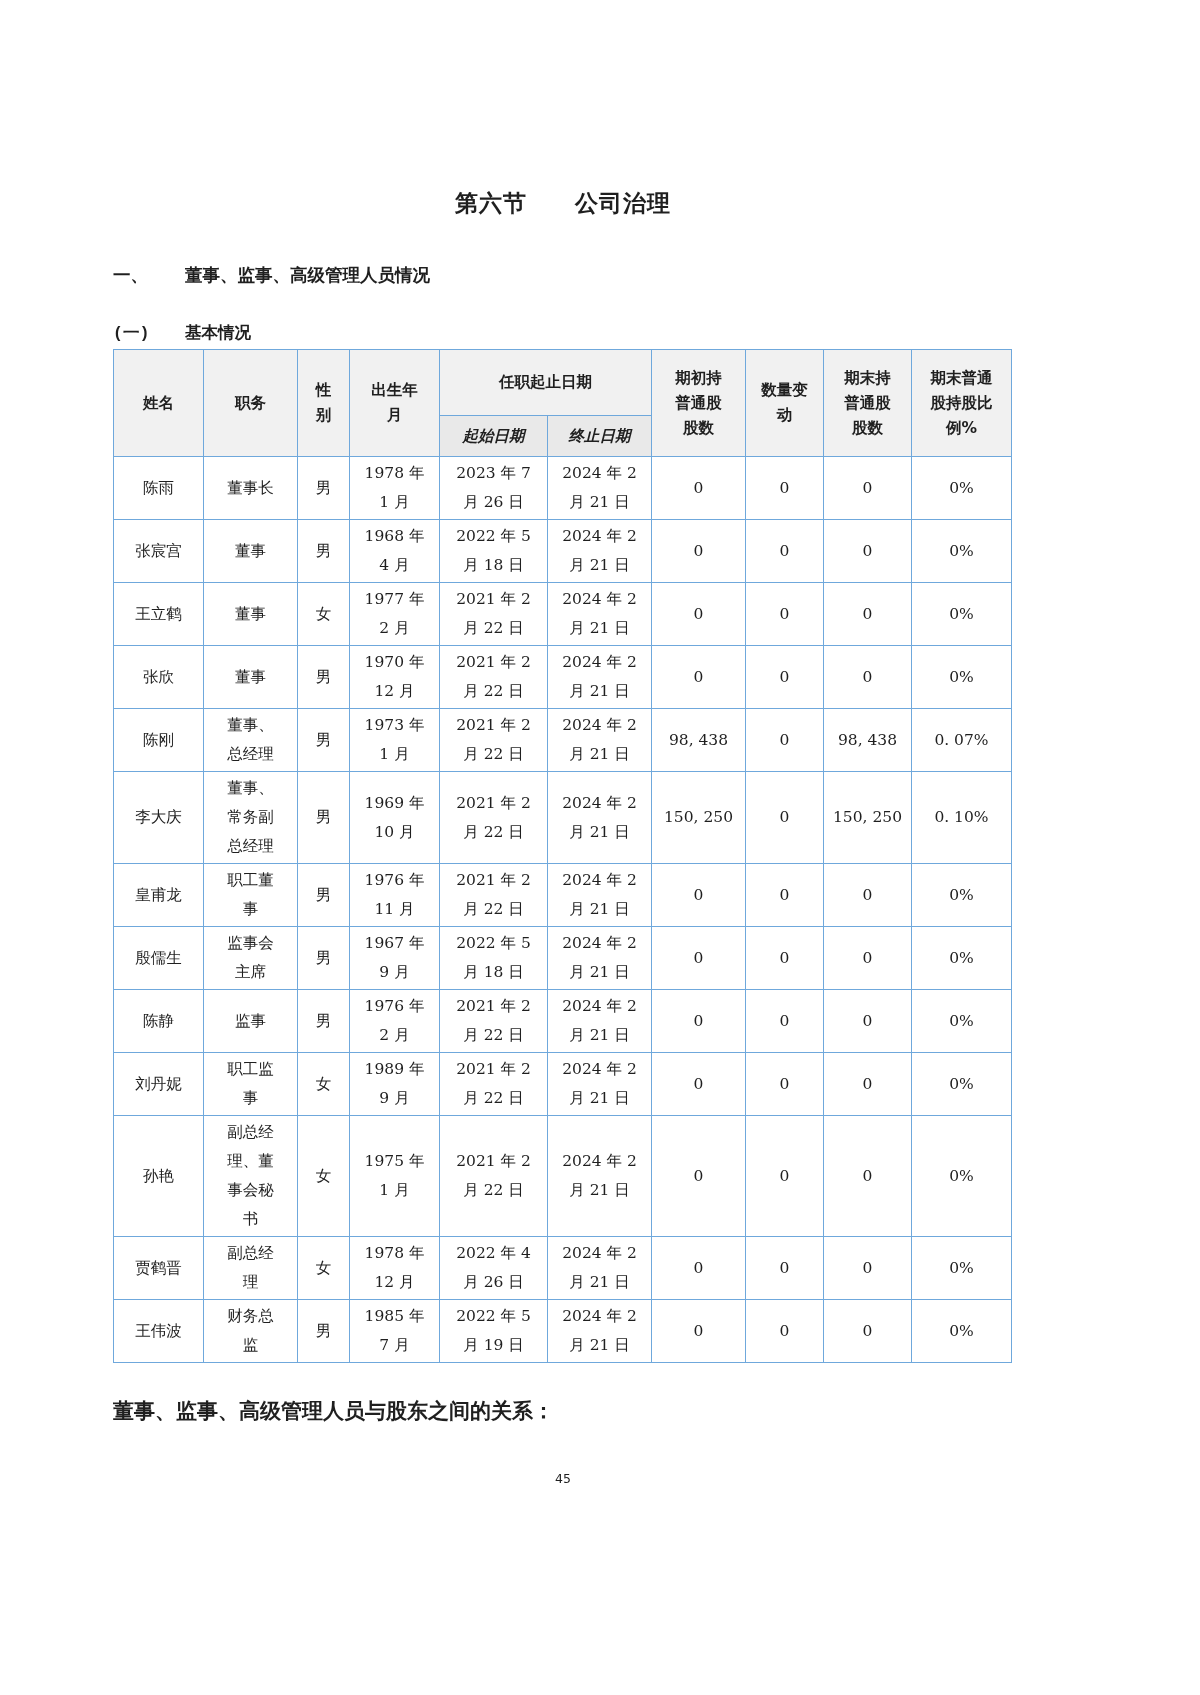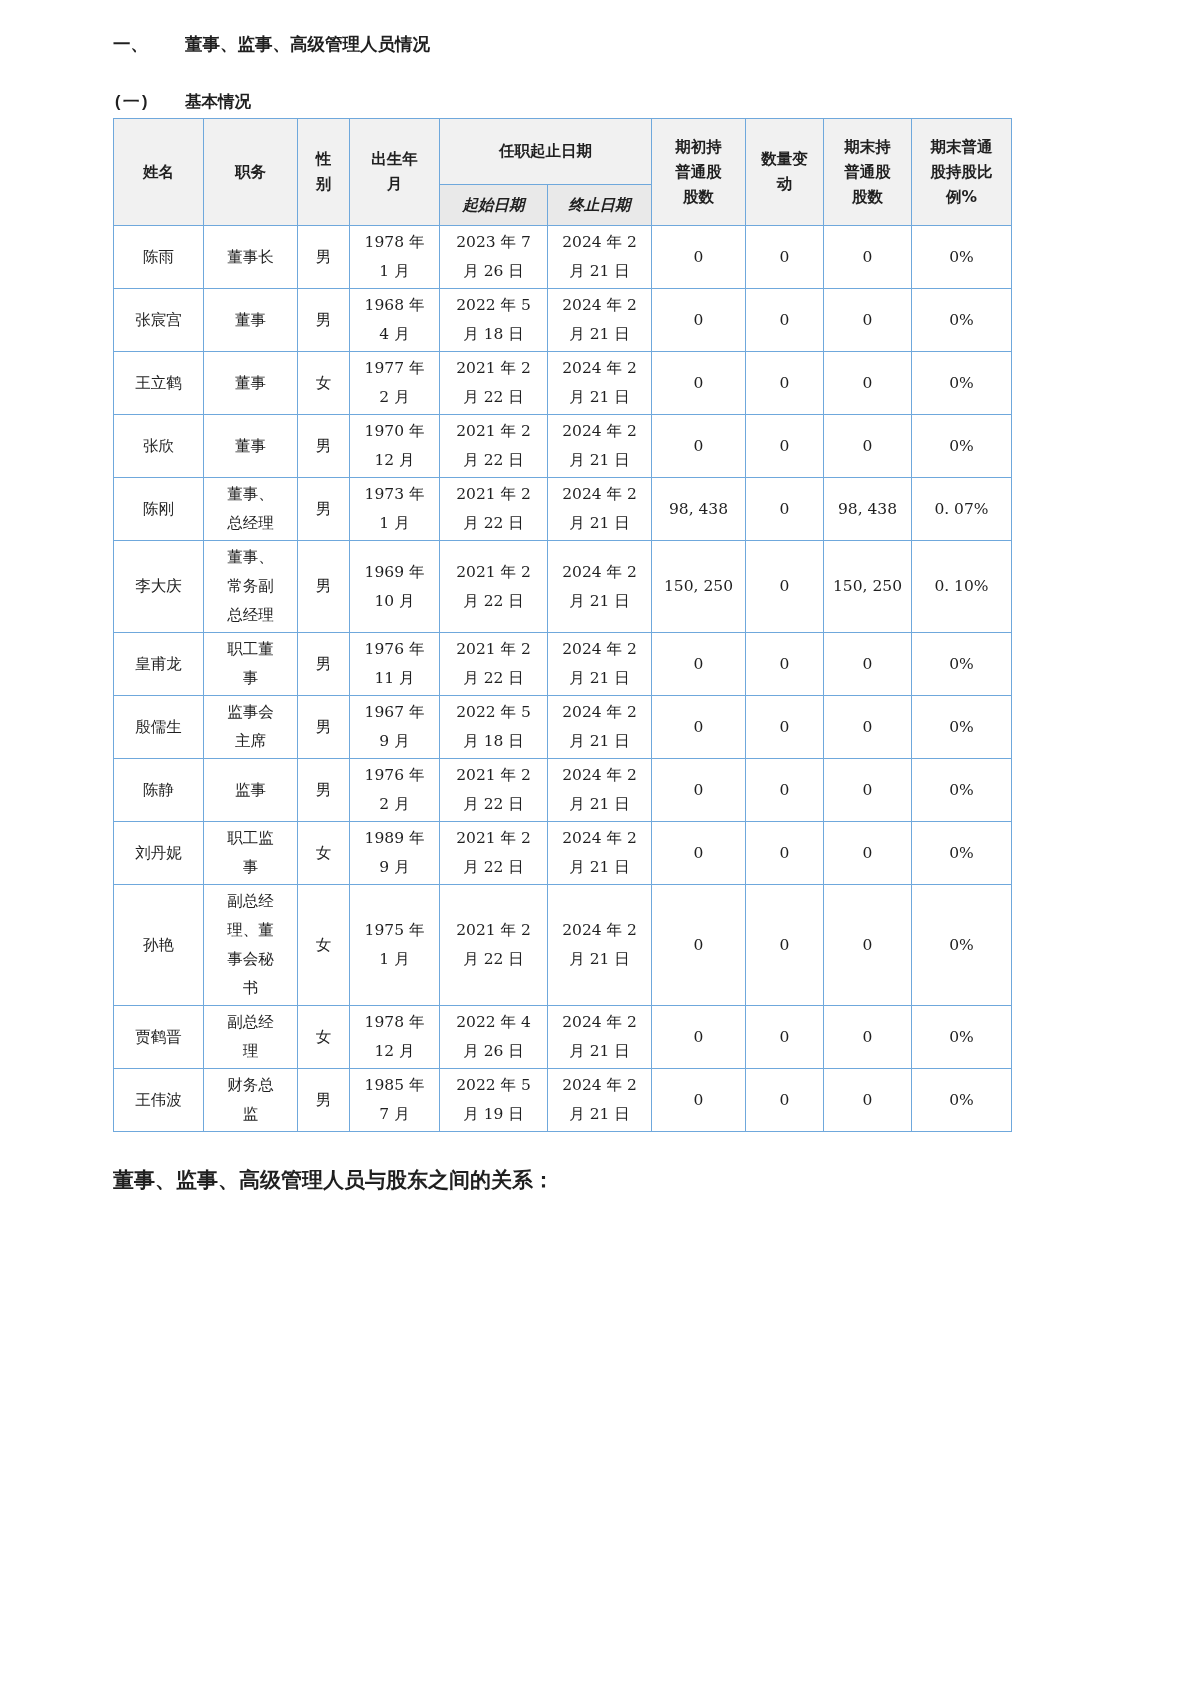--- a/index.html
+++ b/index.html
@@ -18,21 +18,21 @@
   }
   .doc-title {
     margin-top: 188px;
     text-align: center;
     font-family: "DejaVu Sans", "Liberation Sans", sans-serif;
     font-weight: 700;
     font-size: 23px;
     letter-spacing: 1px;
   }
   .section-line {
-    margin-top: 32px;
+    margin-top: 44px;
     font-family: "DejaVu Sans", "Liberation Sans", sans-serif;
     font-weight: 700;
     font-size: 17.5px;
   }
   .subsection-line {
     margin-top: 35px;
     font-family: Liberation Mono, monospace;
     font-weight: 700;
     font-size: 16.5px;
   }
@@ -84,20 +84,21 @@
     text-align: center;
     font-family: "DejaVu Sans", "Liberation Sans", sans-serif;
     font-size: 12.5px;
   }
 </style>
 </head>
 <body>
 
 <div class="content">
 
+  <h1 class="doc-title">第六节　　公司治理</h1>
 
   <div class="section-line">
     <span class="sec-num">一、</span><span>董事、监事、高级管理人员情况</span>
   </div>
 
   <div class="subsection-line">
     <span class="sec-num">(一)</span><span>基本情况</span>
   </div>
 
 
@@ -345,14 +346,15 @@
           <td>0</td>
           <td>0</td>
           <td>0</td>
           <td>0%</td>
         </tr>
       </tbody>
   </table>
 
   <div class="footer-note">董事、监事、高级管理人员与股东之间的关系：</div>
 
+  <div class="page-number">45</div>
 
 </div>
 
 </body></html>

